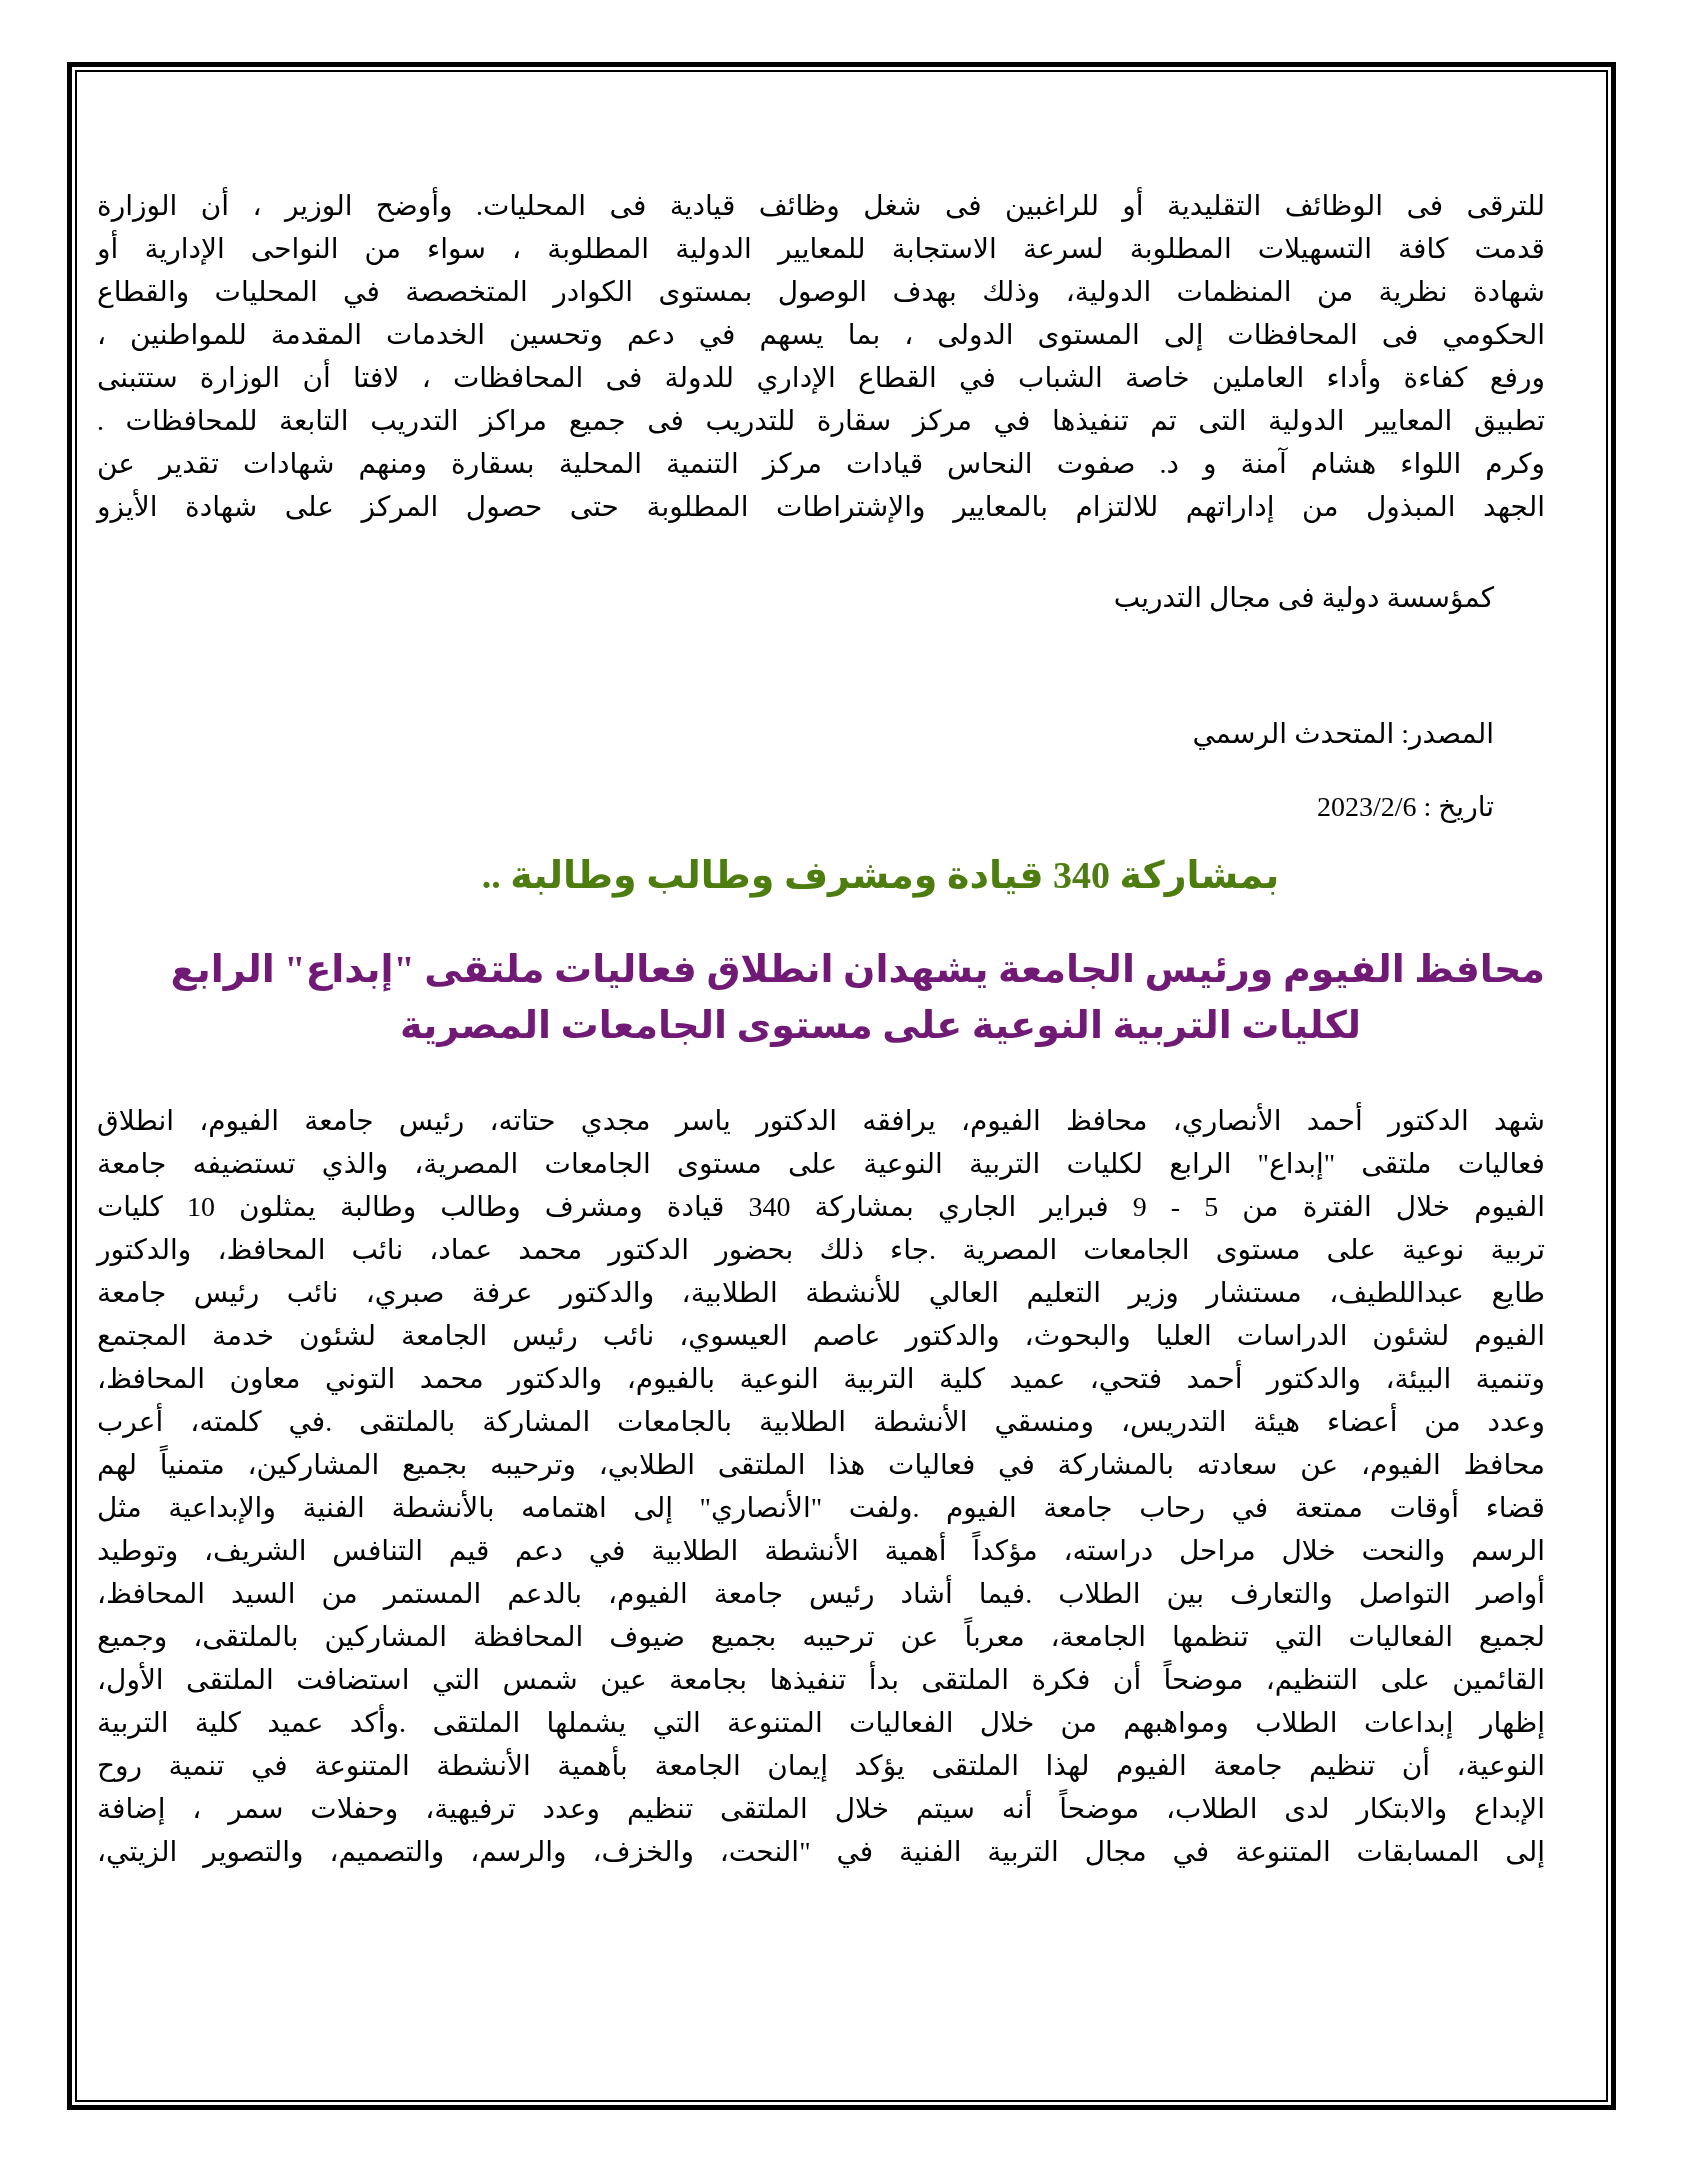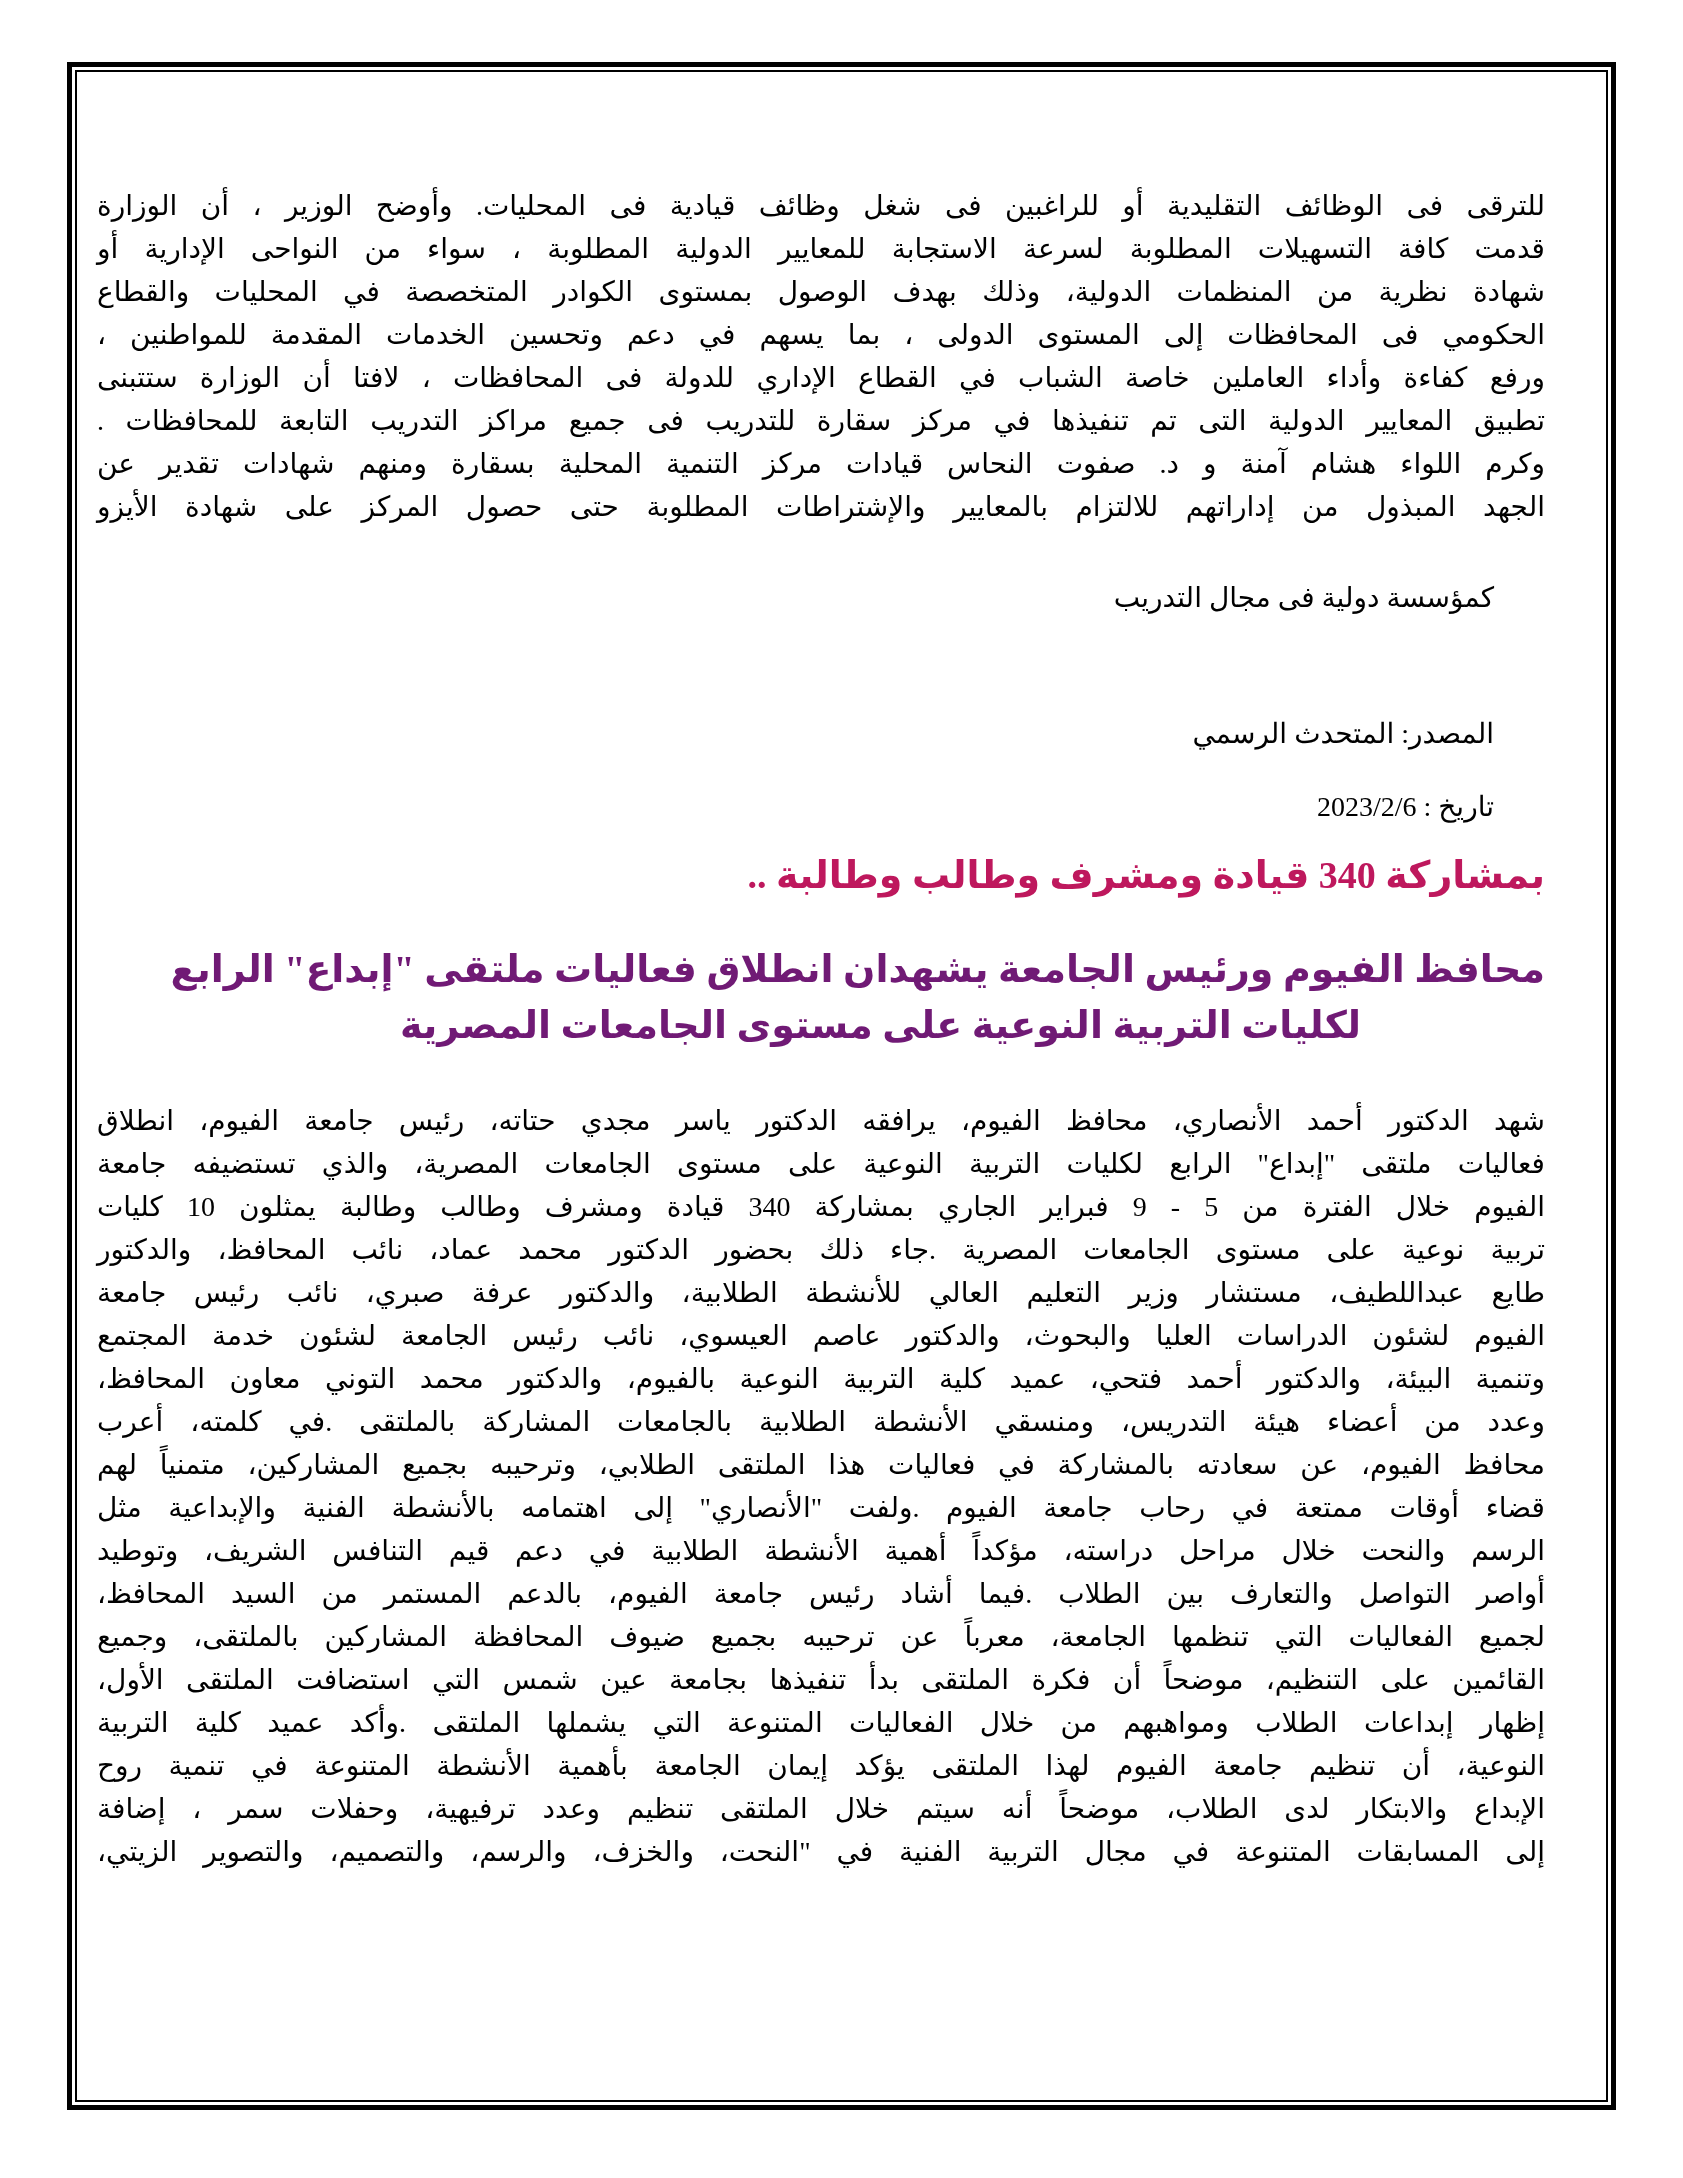--- a/index.html
+++ b/index.html
@@ -43,21 +43,20 @@
     text-align: right;
     text-align-last: right;
     padding-right: 51px;
     margin-top: 48px;
   }
   .meta-line {
     font-size: 28px;
     line-height: 43px;
     white-space: nowrap;
     padding-right: 51px;
-    font-family: Liberation Serif, serif;
   }
   .meta-line.source { margin-top: 93px; }
   .meta-line.date   { margin-top: 30px; }
   .headline {
     font-weight: bold;
     text-align: center;
     padding-left: 119px;
   }
   .headline.kicker {
     margin-top: 19px;
@@ -92,21 +91,21 @@
             <div class="line">تطبيق المعايير الدولية التى تم تنفيذها في مركز سقارة للتدريب فى جميع مراكز التدريب التابعة للمحافظات .</div>
             <div class="line">وكرم اللواء هشام آمنة و د. صفوت النحاس قيادات مركز التنمية المحلية بسقارة ومنهم شهادات تقدير عن</div>
             <div class="line">الجهد المبذول من إداراتهم للالتزام بالمعايير والإشتراطات المطلوبة حتى حصول المركز على شهادة الأيزو</div>
             <div class="line">كمؤسسة دولية فى مجال التدريب</div>
           </div>
 
         <div class="meta-line source">المصدر: المتحدث الرسمي</div>
 
         <div class="meta-line date">تاريخ : 2023/2/6</div>
 
-        <div class="headline kicker" style="color: #be185d; text-align: right;">بمشاركة 340 قيادة ومشرف وطالب وطالبة ..</div>
+        <div class="headline kicker" style="color: #4d7c0f;">بمشاركة 340 قيادة ومشرف وطالب وطالبة ..</div>
 
         <div class="headline main" style="color: #701a75;">
             <div class="line">محافظ الفيوم ورئيس الجامعة يشهدان انطلاق فعاليات ملتقى "إبداع" الرابع</div>
             <div class="line">لكليات التربية النوعية على مستوى الجامعات المصرية</div>
           </div>
 
         <div class="para body-text">
             <div class="line">شهد الدكتور أحمد الأنصاري، محافظ الفيوم، يرافقه الدكتور ياسر مجدي حتاته، رئيس جامعة الفيوم، انطلاق</div>
             <div class="line">فعاليات ملتقى "إبداع" الرابع لكليات التربية النوعية على مستوى الجامعات المصرية، والذي تستضيفه جامعة</div>
             <div class="line">الفيوم خلال الفترة من 5 - 9 فبراير الجاري بمشاركة 340 قيادة ومشرف وطالب وطالبة يمثلون 10 كليات</div>

